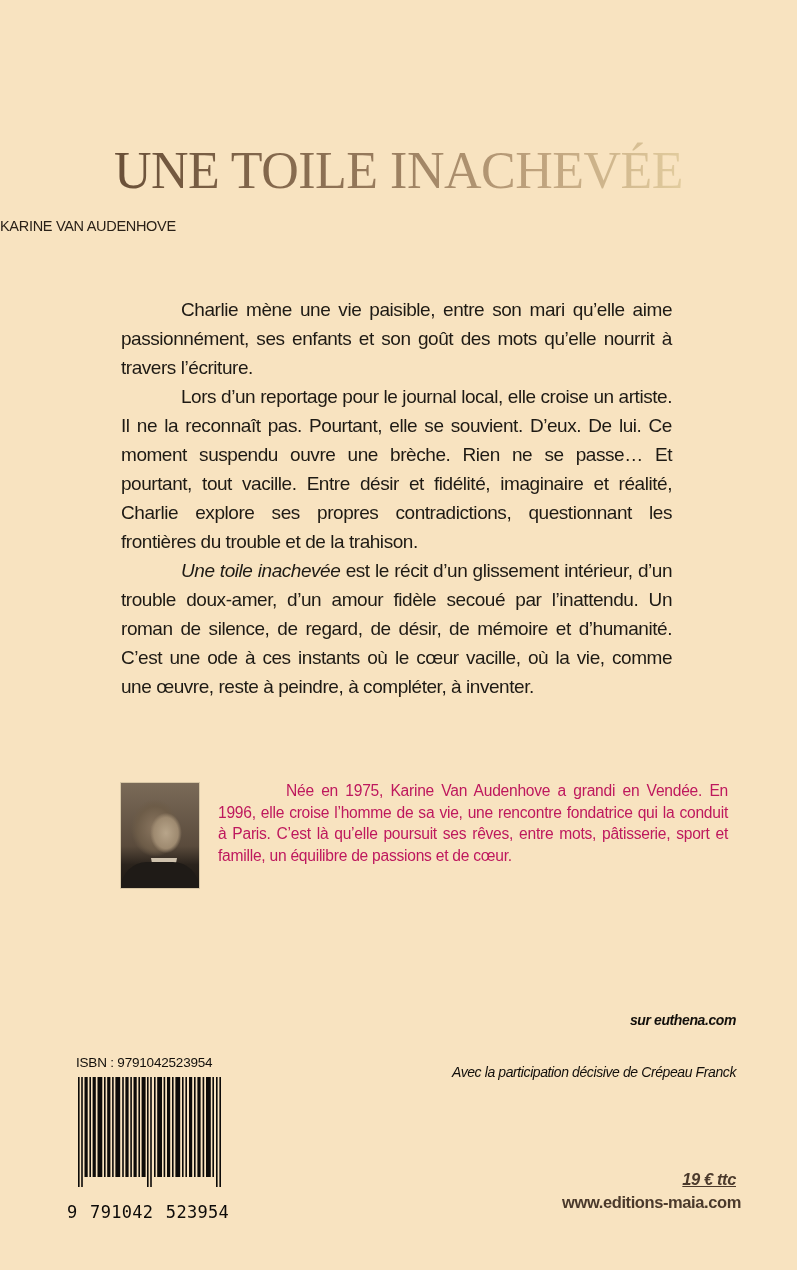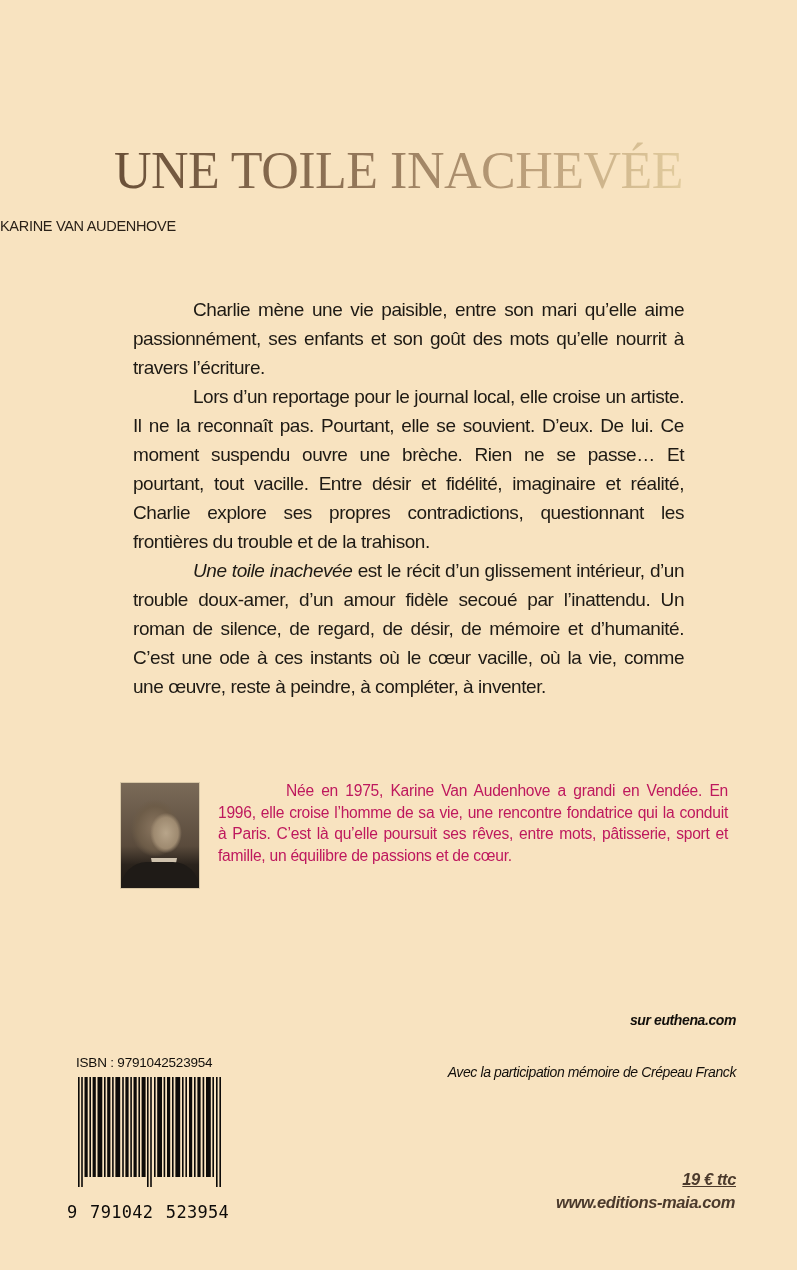--- a/index.html
+++ b/index.html
@@ -39,21 +39,21 @@
       left: 0;
       width: 797px;
       top: 218px;
       text-align: left;
       font-size: 14.5px;
       letter-spacing: -0.3px;
       color: #2a2118;
     }
     .synopsis {
       position: absolute;
-      left: 133px;
+      left: 121px;
       top: 295px;
       width: 551px;
       font-size: 19px;
       line-height: 29px;
       text-align: justify;
       color: #1e1a14;
       letter-spacing: -0.45px;
     }
     .synopsis p {
       margin: 0;
@@ -172,23 +172,22 @@
       top: 1170px;
       font-style: italic;
       font-weight: bold;
       font-size: 16.5px;
       color: #4b3a2c;
       letter-spacing: -0.4px;
       text-decoration: underline;
     }
     .website {
       position: absolute;
-      right: 62px;
+      right: 56px;
       top: 1193px;
-      font-style: italic;
       font-weight: bold;
       font-size: 16.5px;
       color: #4b3a2c;
       letter-spacing: -0.4px;
     }
   </style>
 </head>
 <body>
 
 <h1 class="title"><span>UNE TOILE INACHEVÉE</span></h1>
@@ -207,21 +206,21 @@
 </div>
 
 <div class="bio">
   <p>Née en 1975, Karine Van Audenhove a grandi en Vendée. En 1996, elle croise l’homme de sa vie, une rencontre fondatrice qui la conduit à Paris. C’est là qu’elle poursuit ses rêves, entre mots, pâtisserie, sport et famille, un équilibre de passions et de cœur.</p>
 </div>
 
 <div class="promo">
   <div>sur euthena.com</div>
 </div>
 
-<div class="participation"><span>Avec la participation mémoire de </span><b>Crépeau Franck</b></div>
+<div class="participation"><span>Avec la participation décisive de </span><b>Crépeau Franck</b></div>
 
 <div class="isbn-label">ISBN : 9791042523954</div>
 
 <svg class="barcode" viewBox="0 0 150 110" preserveAspectRatio="none">
   <g fill="#0d0b09">
     <rect x="0" y="0" width="1.6" height="110"></rect>
     <rect x="3.2" y="0" width="1.6" height="110"></rect>
     <rect x="6.5" y="0" width="3.2" height="100"></rect>
     <rect x="11.4" y="0" width="1.6" height="100"></rect>
     <rect x="14.6" y="0" width="3.2" height="100"></rect>

